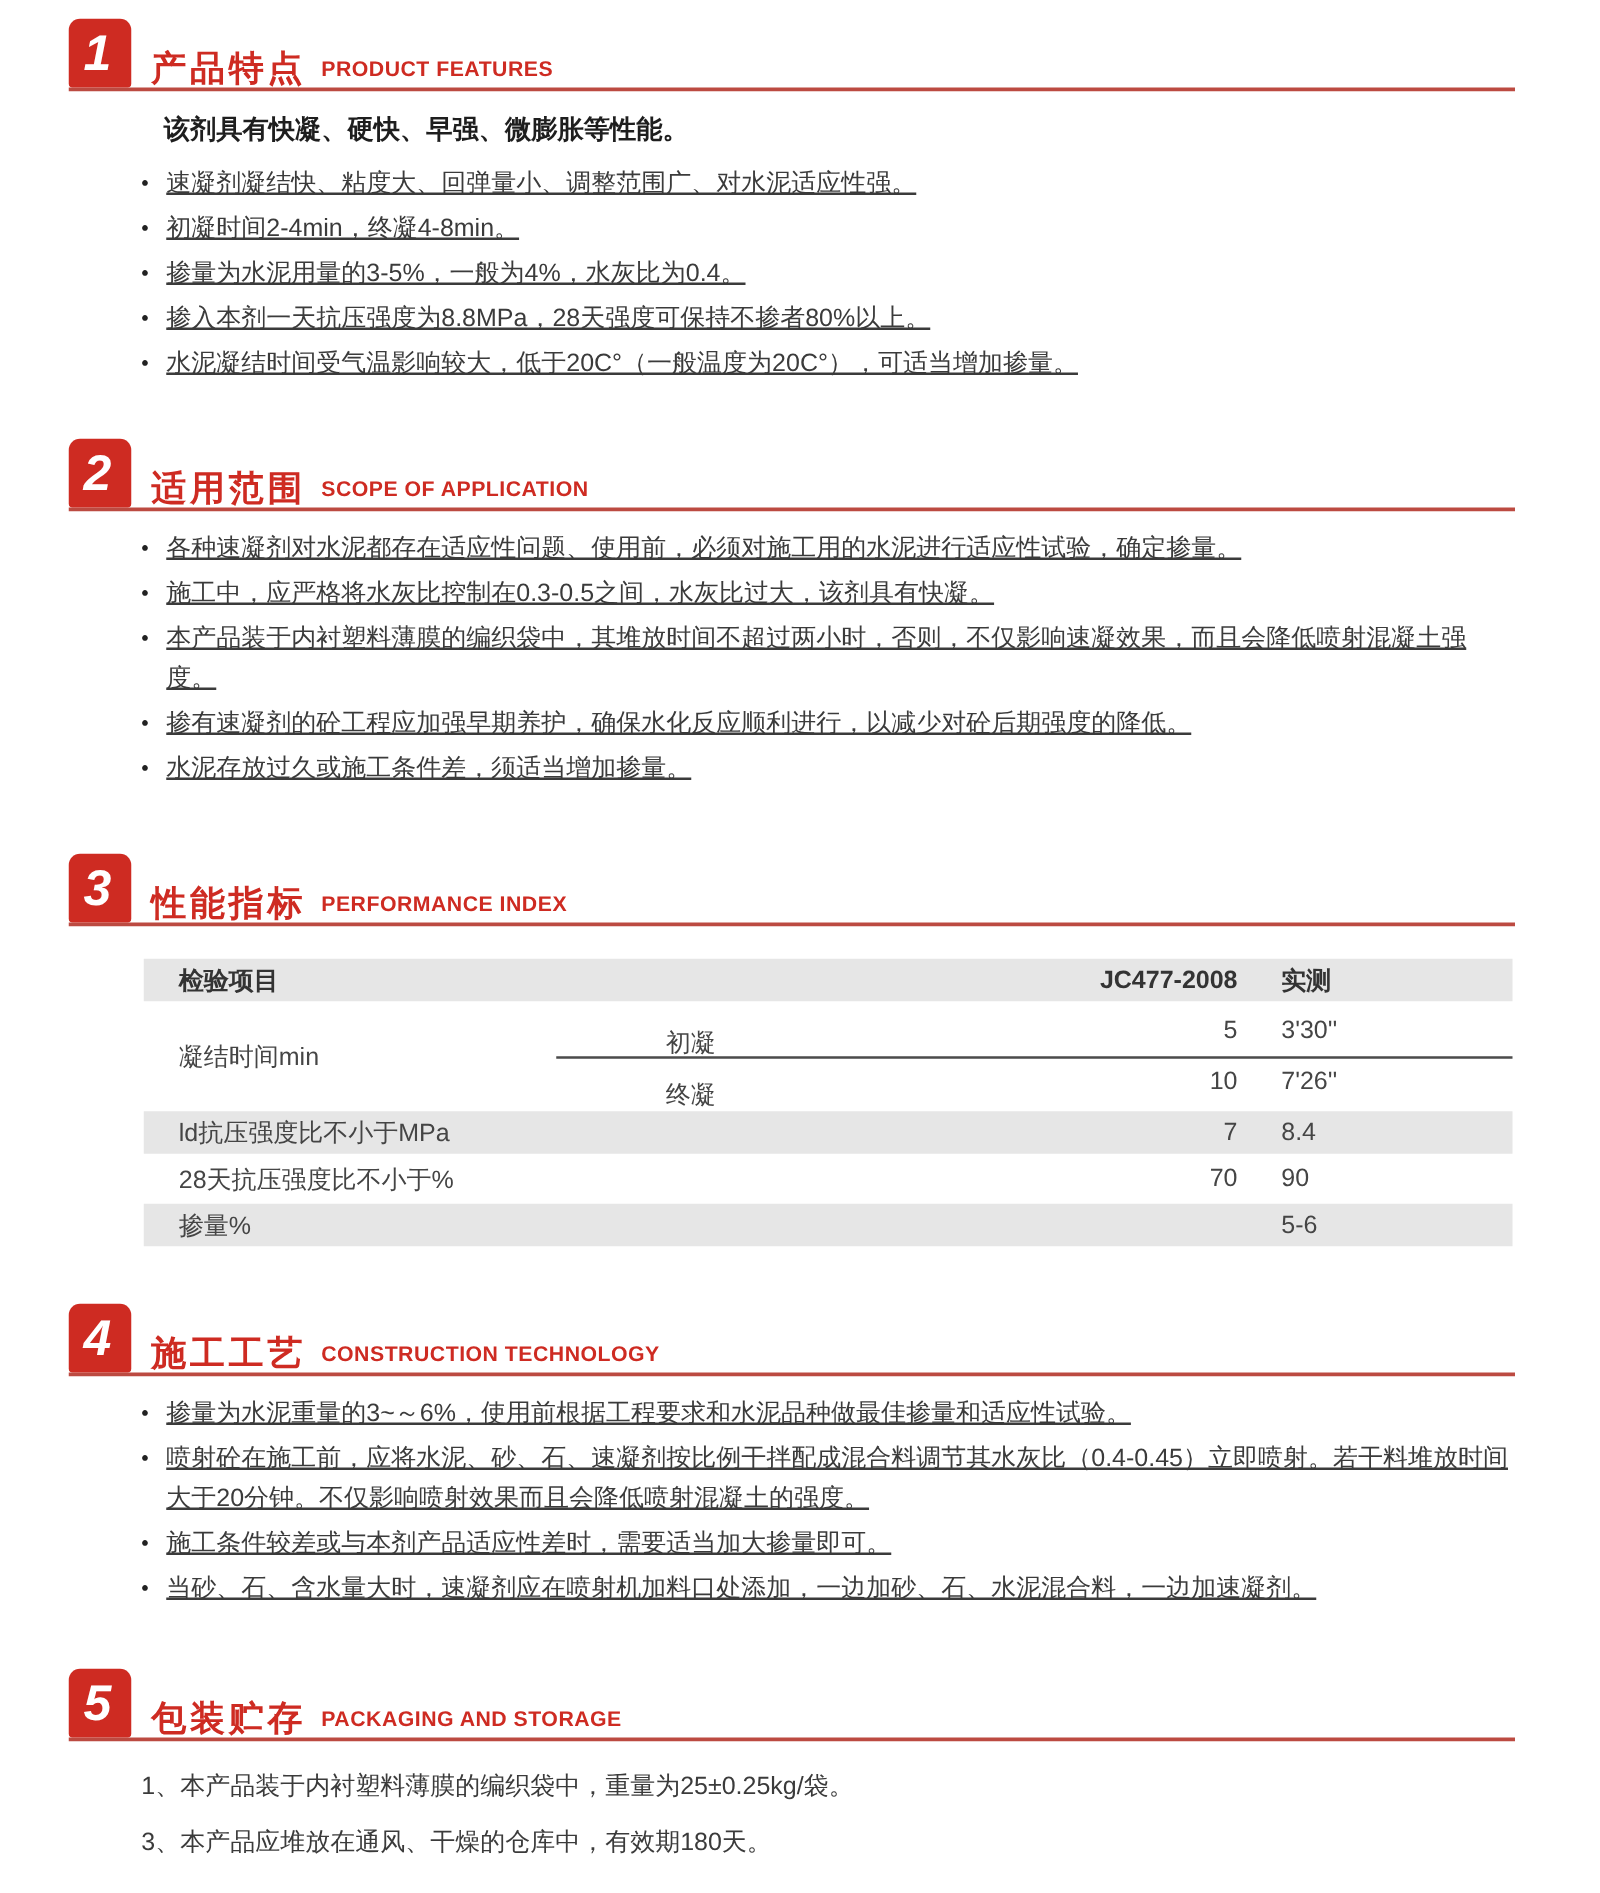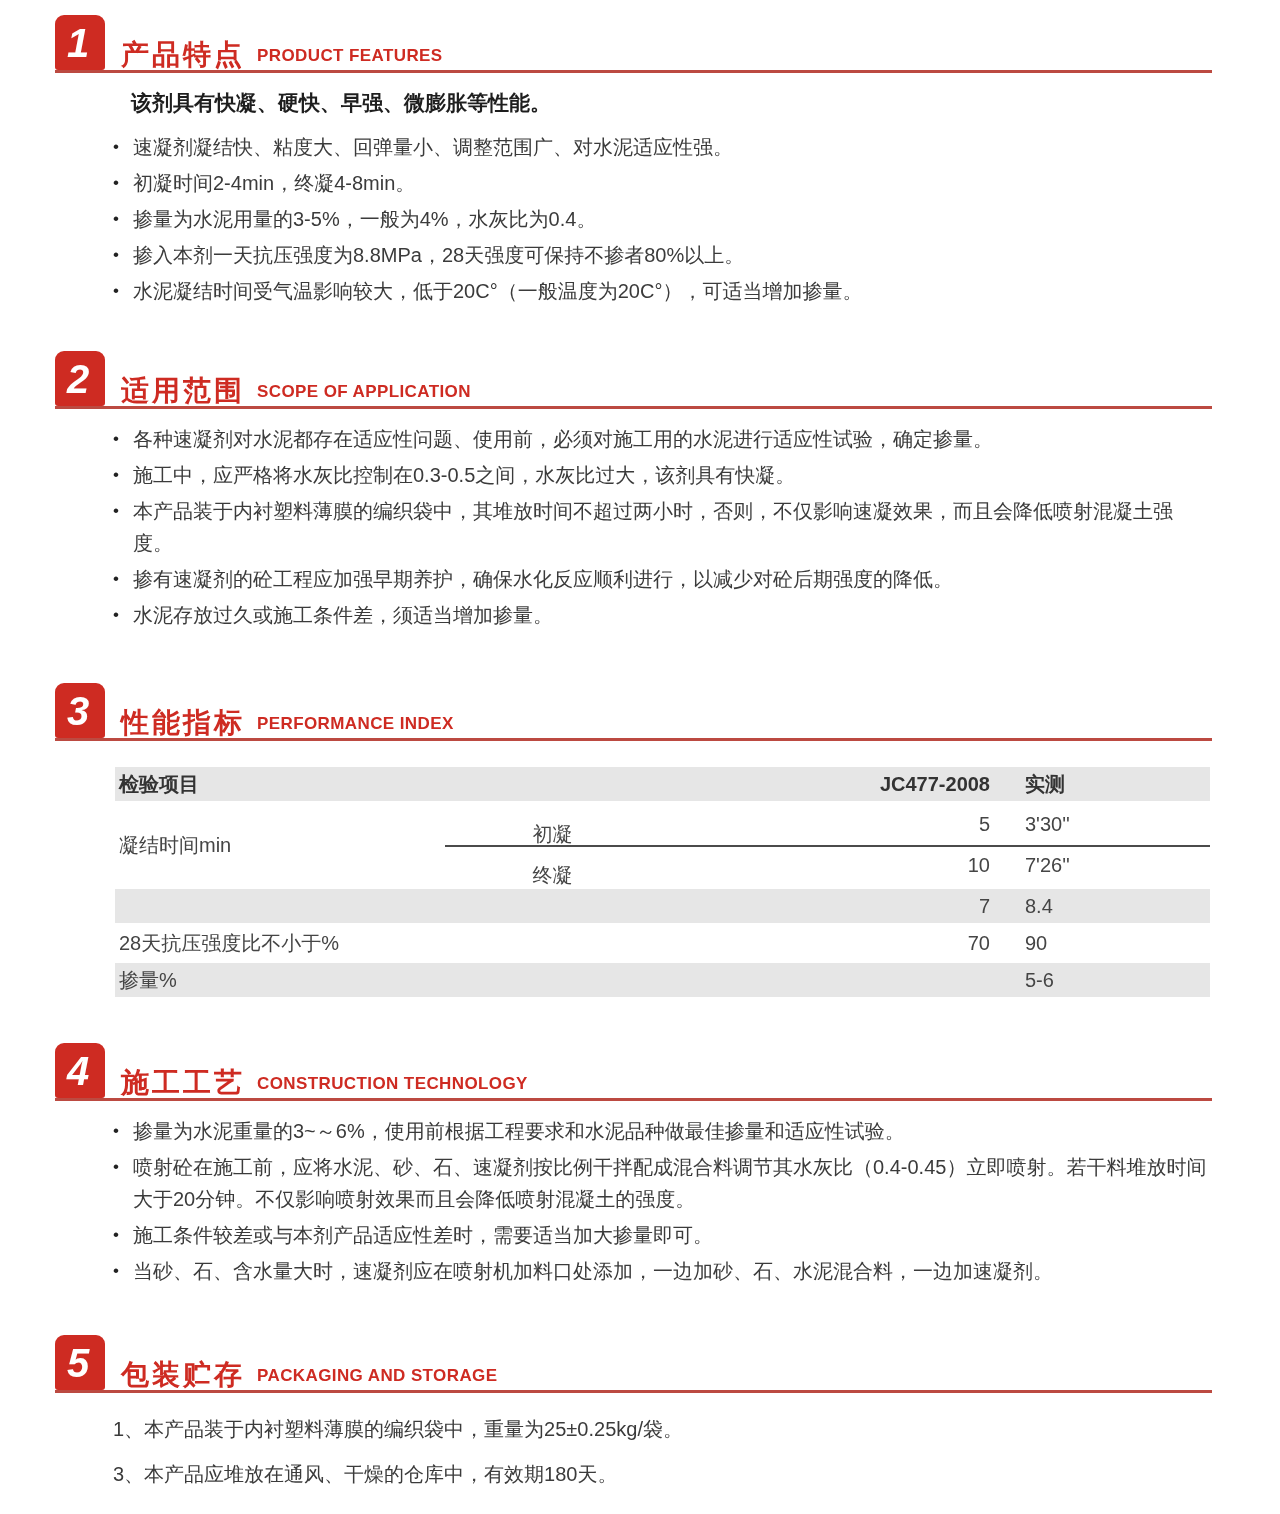--- a/index.html
+++ b/index.html
@@ -45,37 +45,37 @@
   .intro{
     margin:16px 0 0 76px;
     font-size:21px; font-weight:700; color:#1e1e1e;
   }
   .bullets{ margin:14px 0 0 58px; }
   .bullet{
     display:flex; align-items:flex-start;
     margin-bottom:4px; font-size:20px; line-height:32px; color:#3b3b3b;
   }
   .dot{ flex:0 0 20px; font-size:17px; line-height:32px; color:#222222; }
-  .bullet-text{ flex:1; }
+  .bullet-text{ flex:1;text-decoration:underline; }
 
   .numbered{ margin:20px 0 0 58px; }
   .num-item{ font-size:20px; line-height:32px; margin-bottom:13px; color:#3b3b3b; }
 
   
   .spec-table{ margin:26px 0 0 60px; width:1095px; font-size:20px; color:#454545; }
   .t-row{
     display:grid;
     grid-template-columns:330px 215px 330px 1fr;
     align-items:center;
     min-height:34px;
     margin-bottom:3px;
   }
   .t-head{ background:var(--table-gray); font-weight:700; color:#333333; }
   .gray{ background:var(--table-gray); }
-  .c1{ grid-column:1; padding-left:4px; }
+  .c1{ grid-column:1; padding-left:28px; }
   .c2{ grid-column:2; text-align:center;margin-top:20px; }
   .c3{ grid-column:3; text-align:right; }
   .c4{ grid-column:4; padding-left:35px; }
   .t-double{ position:relative; grid-template-rows:41px 41px; }
   .t-double .c1{ grid-row:1 / span 2; }
   .r1{ grid-row:1; } .r2{ grid-row:2; }
   .sub-divider{
     position:absolute; left:330px; right:0; top:41px; height:2px;
     background:var(--table-line);
   }
@@ -178,20 +178,21 @@
         <div class="c2 r1">初凝</div>
         <div class="c3 r1">5</div>
         <div class="c4 r1">3'30''</div>
         <div class="c2 r2">终凝</div>
         <div class="c3 r2">10</div>
         <div class="c4 r2">7'26''</div>
         <div class="sub-divider"></div>
       </div>
 
       <div class="t-row gray">
+        <div class="c1">ld抗压强度比不小于MPa</div>
         <div class="c2"></div>
         <div class="c3">7</div>
         <div class="c4">8.4</div>
       </div>
 
       <div class="t-row">
         <div class="c1">28天抗压强度比不小于%</div>
         <div class="c2"></div>
         <div class="c3">70</div>
         <div class="c4">90</div>

